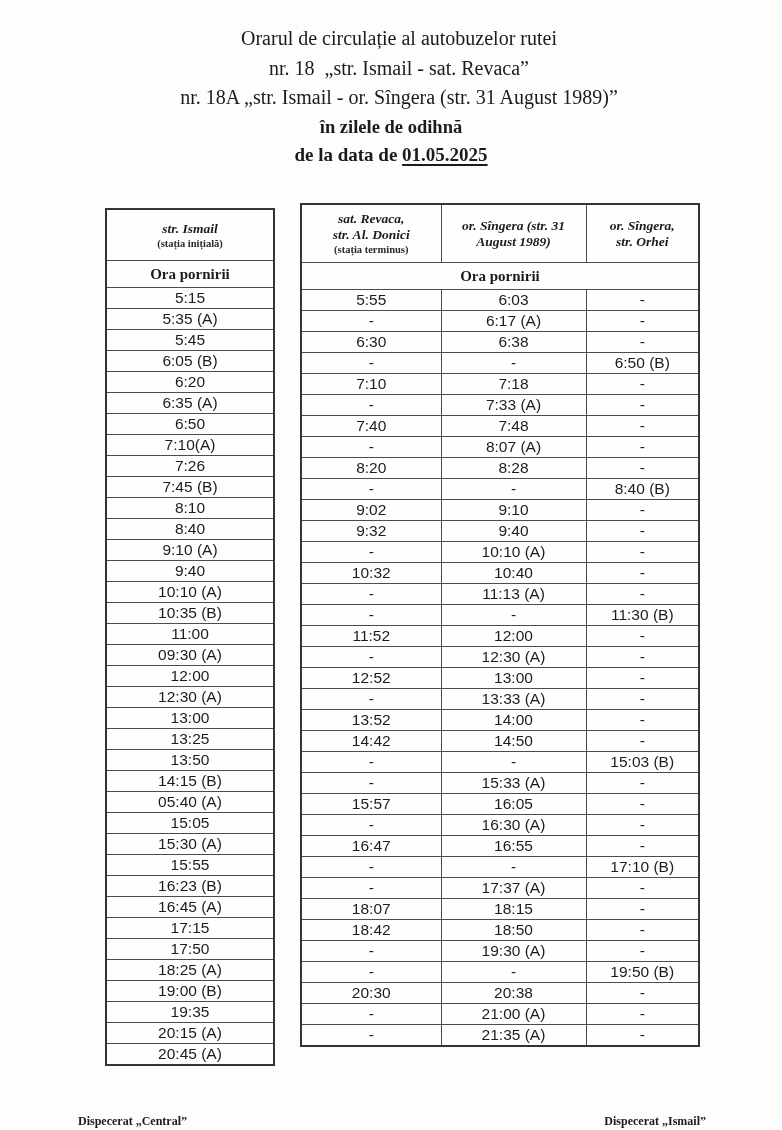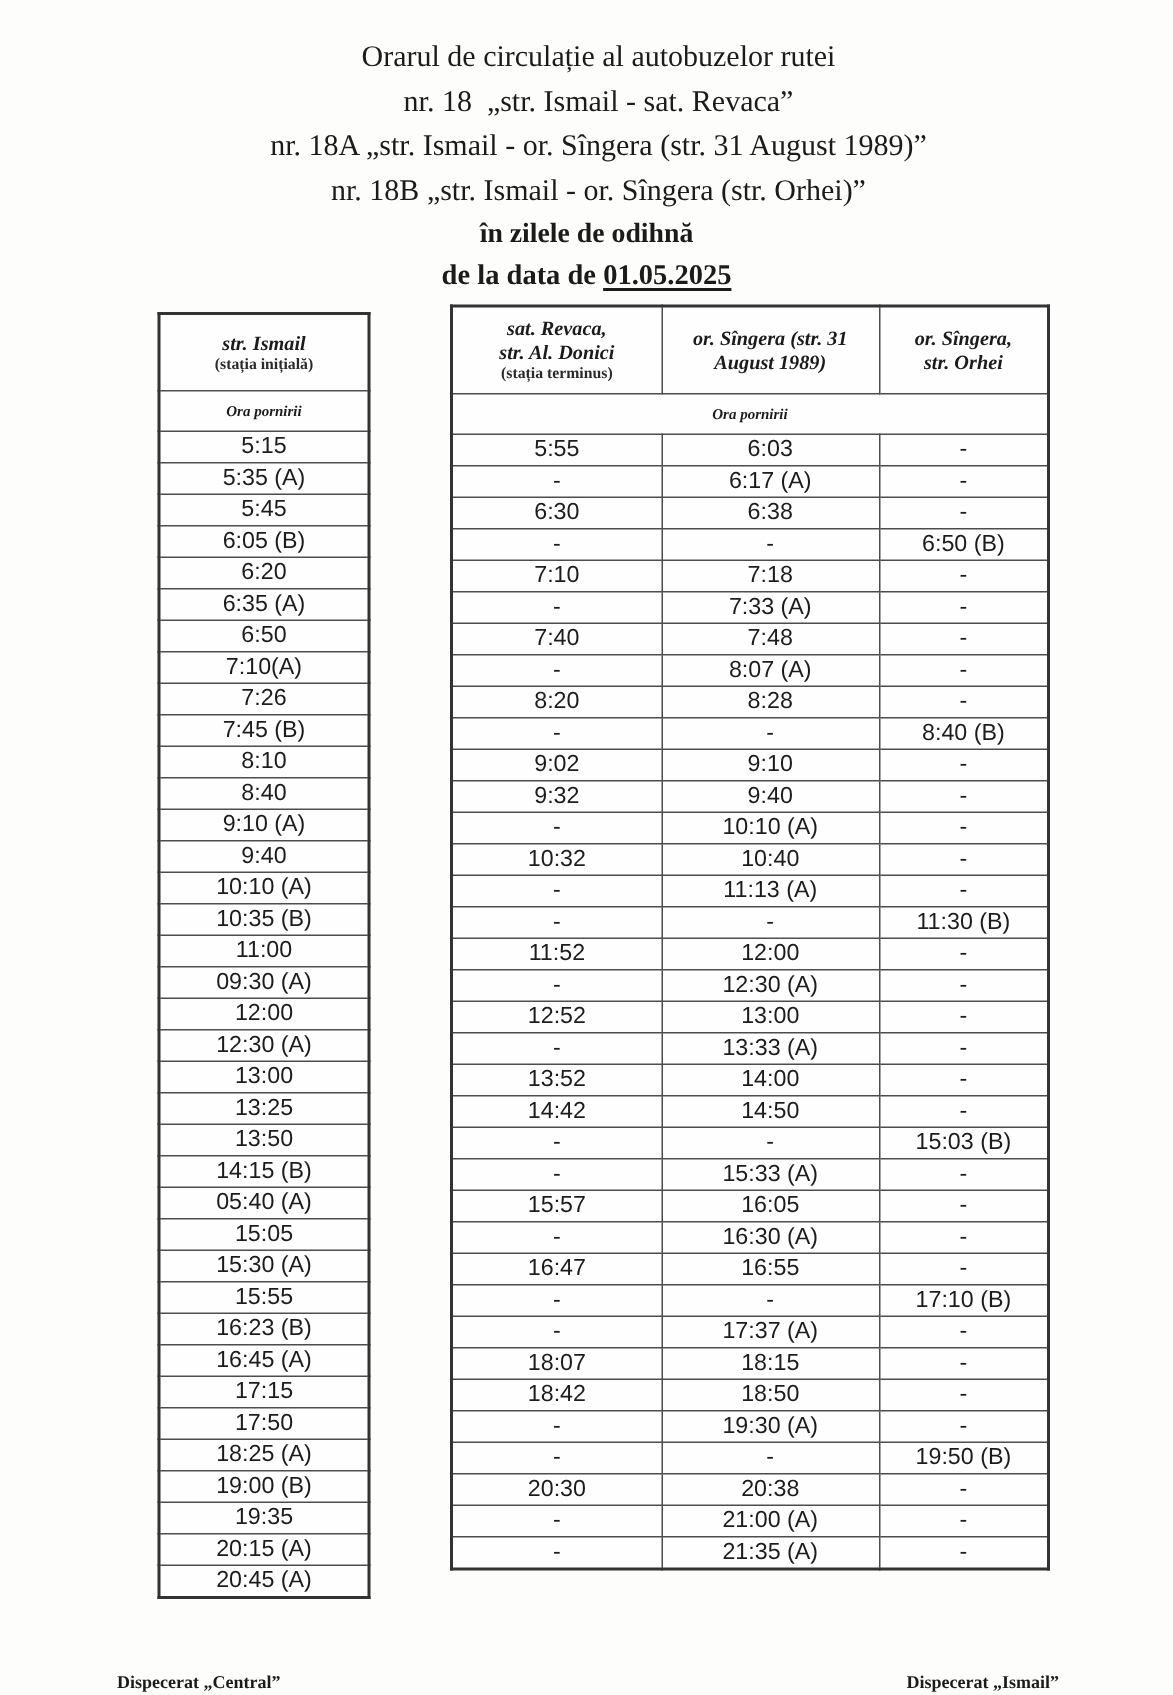--- a/index.html
+++ b/index.html
@@ -10,46 +10,45 @@
     overflow:hidden;
   }
   .title-block{position:absolute;top:24px;left:0;width:782px;text-align:center;}
   .title-line{font-size:20px;line-height:29.5px;white-space:pre-wrap;padding-left:16px;}
   .subtitle-line{font-size:18.5px;font-weight:bold;line-height:28px;margin-top:0;white-space:pre-wrap;}
   .date-line{font-size:19px;font-weight:bold;line-height:28px;white-space:pre-wrap;}
   .date-underline{text-decoration:underline;text-decoration-thickness:2px;text-underline-offset:3px;}
 
   table{border-collapse:collapse;table-layout:fixed;background:#fefefe;}
   .sched-table{position:absolute;}
-  .ismail-table{left:105px;top:208px;width:142px;}
+  .ismail-table{left:105px;top:208px;width:170px;}
   .terminus-table{left:300px;top:203px;width:398px;}
   .terminus-table col.c1{width:140px;}
   .terminus-table col.c2{width:145px;}
   .terminus-table col.c3{width:113px;}
   th,td{border:1px solid #4c4c4c;padding:0;text-align:center;vertical-align:middle;}
   table{border:2px solid #333;}
   .station-cell{height:50px;}
   .terminus-table .station-cell{height:57px;}
   .station-name{font-weight:bold;font-style:italic;font-size:13.5px;line-height:16px;}
   .station-note{font-size:10.5px;line-height:12px;margin-top:1px;color:#2a2a2a;}
-  .subheader-cell{height:26px;font-weight:bold;font-style:italic;font-size:10px;}
+  .subheader-cell{height:26px;font-weight:bold;font-size:15px;}
   .time-row td{height:20px;font-family:"Liberation Sans", sans-serif;font-size:15.5px;line-height:20px;color:#1c1c1c;}
 
   .footer-block{position:absolute;top:1076px;font-weight:bold;font-size:12px;line-height:18px;white-space:pre-wrap;}
   .footer-left{left:78px;text-align:left;}
   .footer-right{right:76px;text-align:right;}
 </style>
 </head>
 <body>
 
 <div class="title-block">
   <div class="title-line">Orarul de circulație al autobuzelor rutei</div>
   <div class="title-line">nr. 18  „str. Ismail - sat. Revaca”</div>
   <div class="title-line">nr. 18A „str. Ismail - or. Sîngera (str. 31 August 1989)”</div>
-  <div class="title-line">nr. 18B „str. Ismail - or. Sîngera (str. Orhei)”</div>
   <div class="subtitle-line">în zilele de odihnă</div>
   <div class="date-line"><span>de la data de </span><span class="date-underline">01.05.2025</span></div>
 </div>
 
 <table class="sched-table ismail-table">
   <thead>
     <tr>
       <th class="station-cell">
         <div class="station-name">str. Ismail</div>
         <div class="station-note">(stația inițială)</div>

